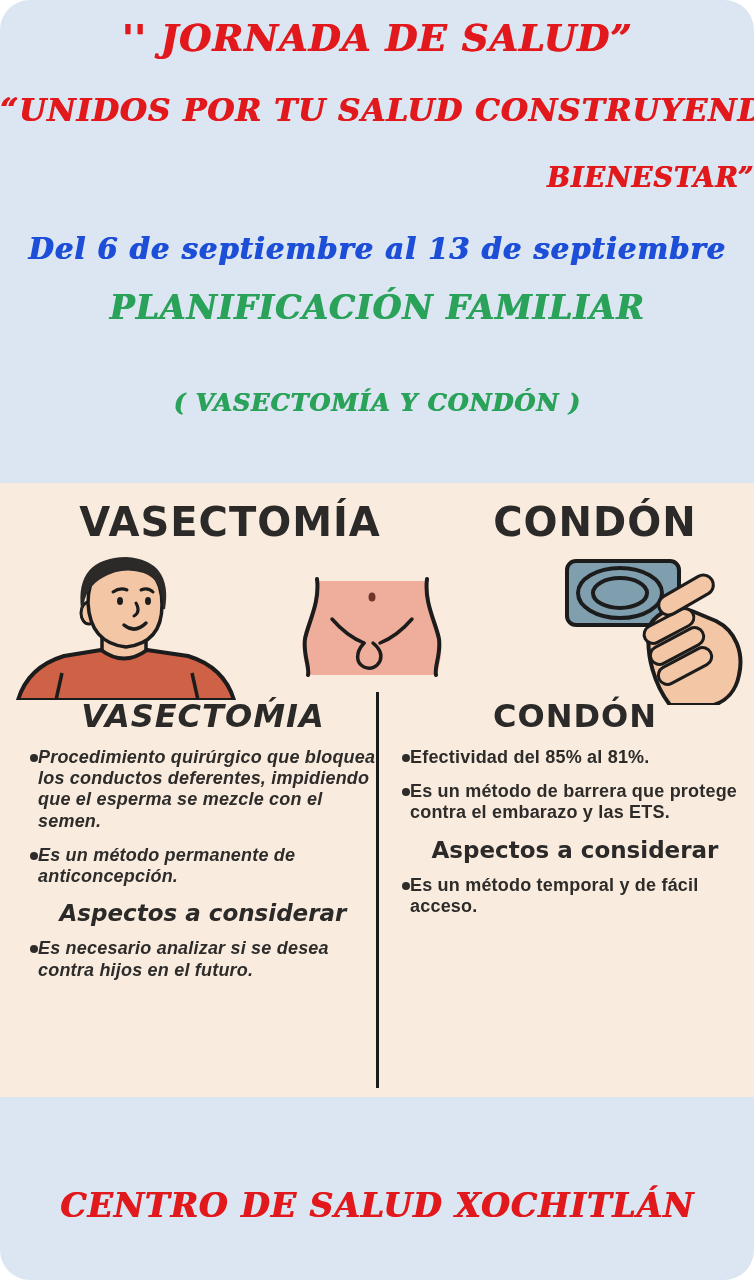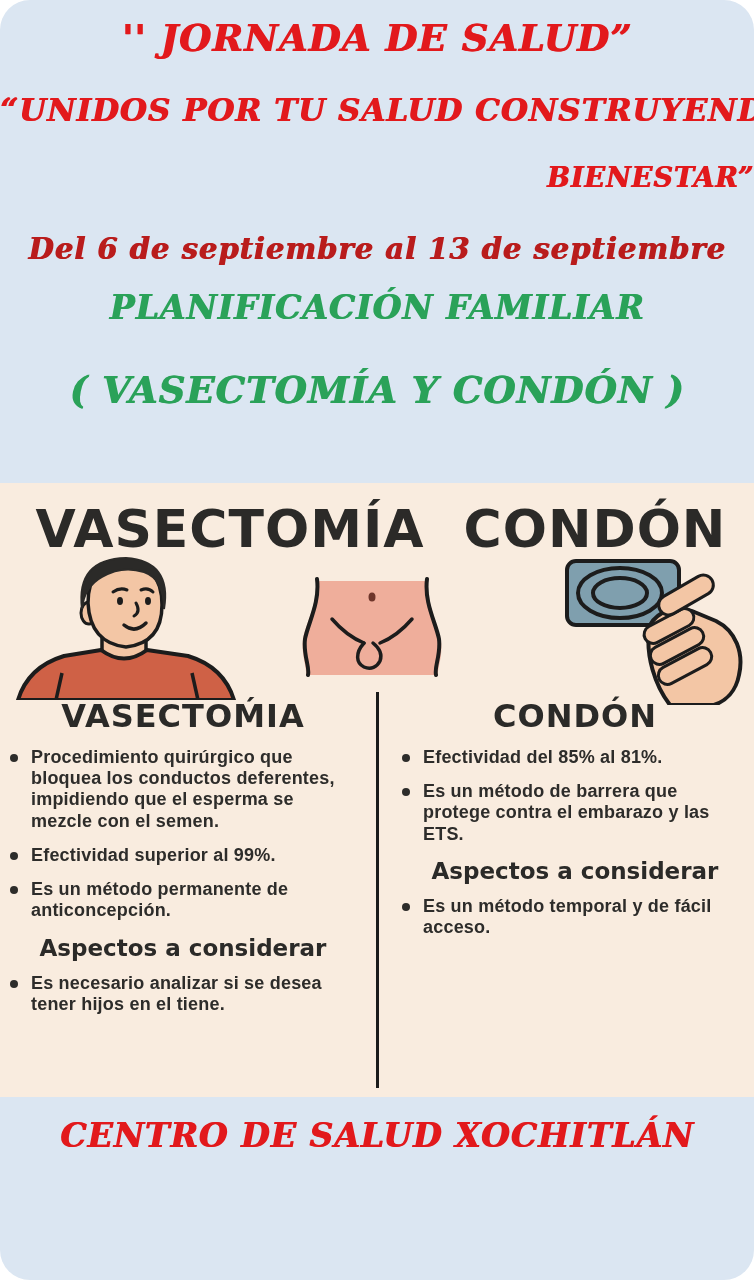--- a/index.html
+++ b/index.html
@@ -12,67 +12,67 @@
     border-radius:30px;
   }
   .line{position:absolute;left:0;width:754px;text-align:center;white-space:nowrap;}
   .script{
     font-family:"DejaVu Serif",serif;
     font-style:italic;font-weight:bold;
     letter-spacing:1px;
   }
   .red{color:#e2191c;text-shadow:1px 0 0 currentColor;}
   .green{color:#2aa259;text-shadow:1px 0 0 currentColor;}
-  .black{color:#b91c1c;text-shadow:1px 0 0 currentColor;}
+  .black{color:#1d4ed8;text-shadow:1px 0 0 currentColor;}
   .t1{top:16px;font-size:37px;}
   .t2{top:92px;font-size:31px;}
   .t3{top:162px;font-size:27px;text-align:right;}
   .date{top:232px;font-size:29px;}
   .g1{top:288px;font-size:33px;}
-  .g2{top:368px;font-size:37px;}
-  .footer-line{top:1116px;font-size:33px;}
+  .g2{top:388px;font-size:24px;}
+  .footer-line{top:1186px;font-size:33px;}
 
   .panel{
     position:absolute;left:0;top:483px;
     width:754px;height:614px;
     background:#f9ecdf;
   }
   .panel-heading{
     position:absolute;top:16px;
     font-family:"DejaVu Sans",sans-serif;
     font-weight:bold;
-    font-size:52px;letter-spacing:1px;
+    font-size:40px;letter-spacing:1px;
     color:#2b2a28;text-align:center;
   }
   .ph-left{left:30px;width:400px;}
   .ph-right{left:460px;width:270px;}
 
   .illo{position:absolute;}
   .illo-man{left:12px;top:72px;}
   .illo-abdomen{left:286px;top:94px;}
   .illo-hand{left:558px;top:76px;}
 
   .divider{
     position:absolute;left:376px;top:209px;
     width:3px;height:396px;background:#1b1b1b;
   }
 
   .col{
     position:absolute;top:214px;width:346px;
     color:#2d2c2a;
   }
-  .col-left{left:10px;}
+  .col-left{left:30px;font-style:italic;}
   .col-right{left:402px;}
   .col-title{
     margin:0 0 12px 0;text-align:center;
     font-family:"DejaVu Sans",sans-serif;
     font-weight:bold;font-size:32px;letter-spacing:1px;
     color:#2b2a28;
   }
-  .bullet{display:flex;gap:13px;margin:0 0 13px 0;}
+  .bullet{display:flex;margin:0 0 13px 0;}
   .bullet .dot{
     flex:none;width:8px;height:8px;border-radius:50%;
     background:#2d2c2a;margin-top:7px;
   }
   .bullet .txt{
     font-size:18px;line-height:1.18;font-weight:bold;
     letter-spacing:.2px;
   }
   .aspects-title{
     margin:6px 0 12px 0;text-align:center;
@@ -137,30 +137,26 @@
     <div class="divider"></div>
 
     <div class="col col-left">
       <h3 class="col-title">VASECTOḾIA</h3>
       <div class="bullet">
         <span class="dot"></span>
         <span class="txt">Procedimiento quirúrgico que bloquea los conductos deferentes, impidiendo que el esperma se mezcle con el semen.</span>
       </div>
       <div class="bullet">
         <span class="dot"></span>
-        <span class="txt">Efectividad superior al 99%.</span>
-      </div>
-      <div class="bullet">
-        <span class="dot"></span>
         <span class="txt">Es un método permanente de anticoncepción.</span>
       </div>
       <h4 class="aspects-title">Aspectos a considerar</h4>
       <div class="bullet">
         <span class="dot"></span>
-        <span class="txt">Es necesario analizar si se desea tener hijos en el tiene.</span>
+        <span class="txt">Es necesario analizar si se desea contra hijos en el futuro.</span>
       </div>
     </div>
 
     <div class="col col-right">
       <h3 class="col-title">CONDÓN</h3>
       <div class="bullet">
         <span class="dot"></span>
         <span class="txt">Efectividad del 85% al 81%.</span>
       </div>
       <div class="bullet">

